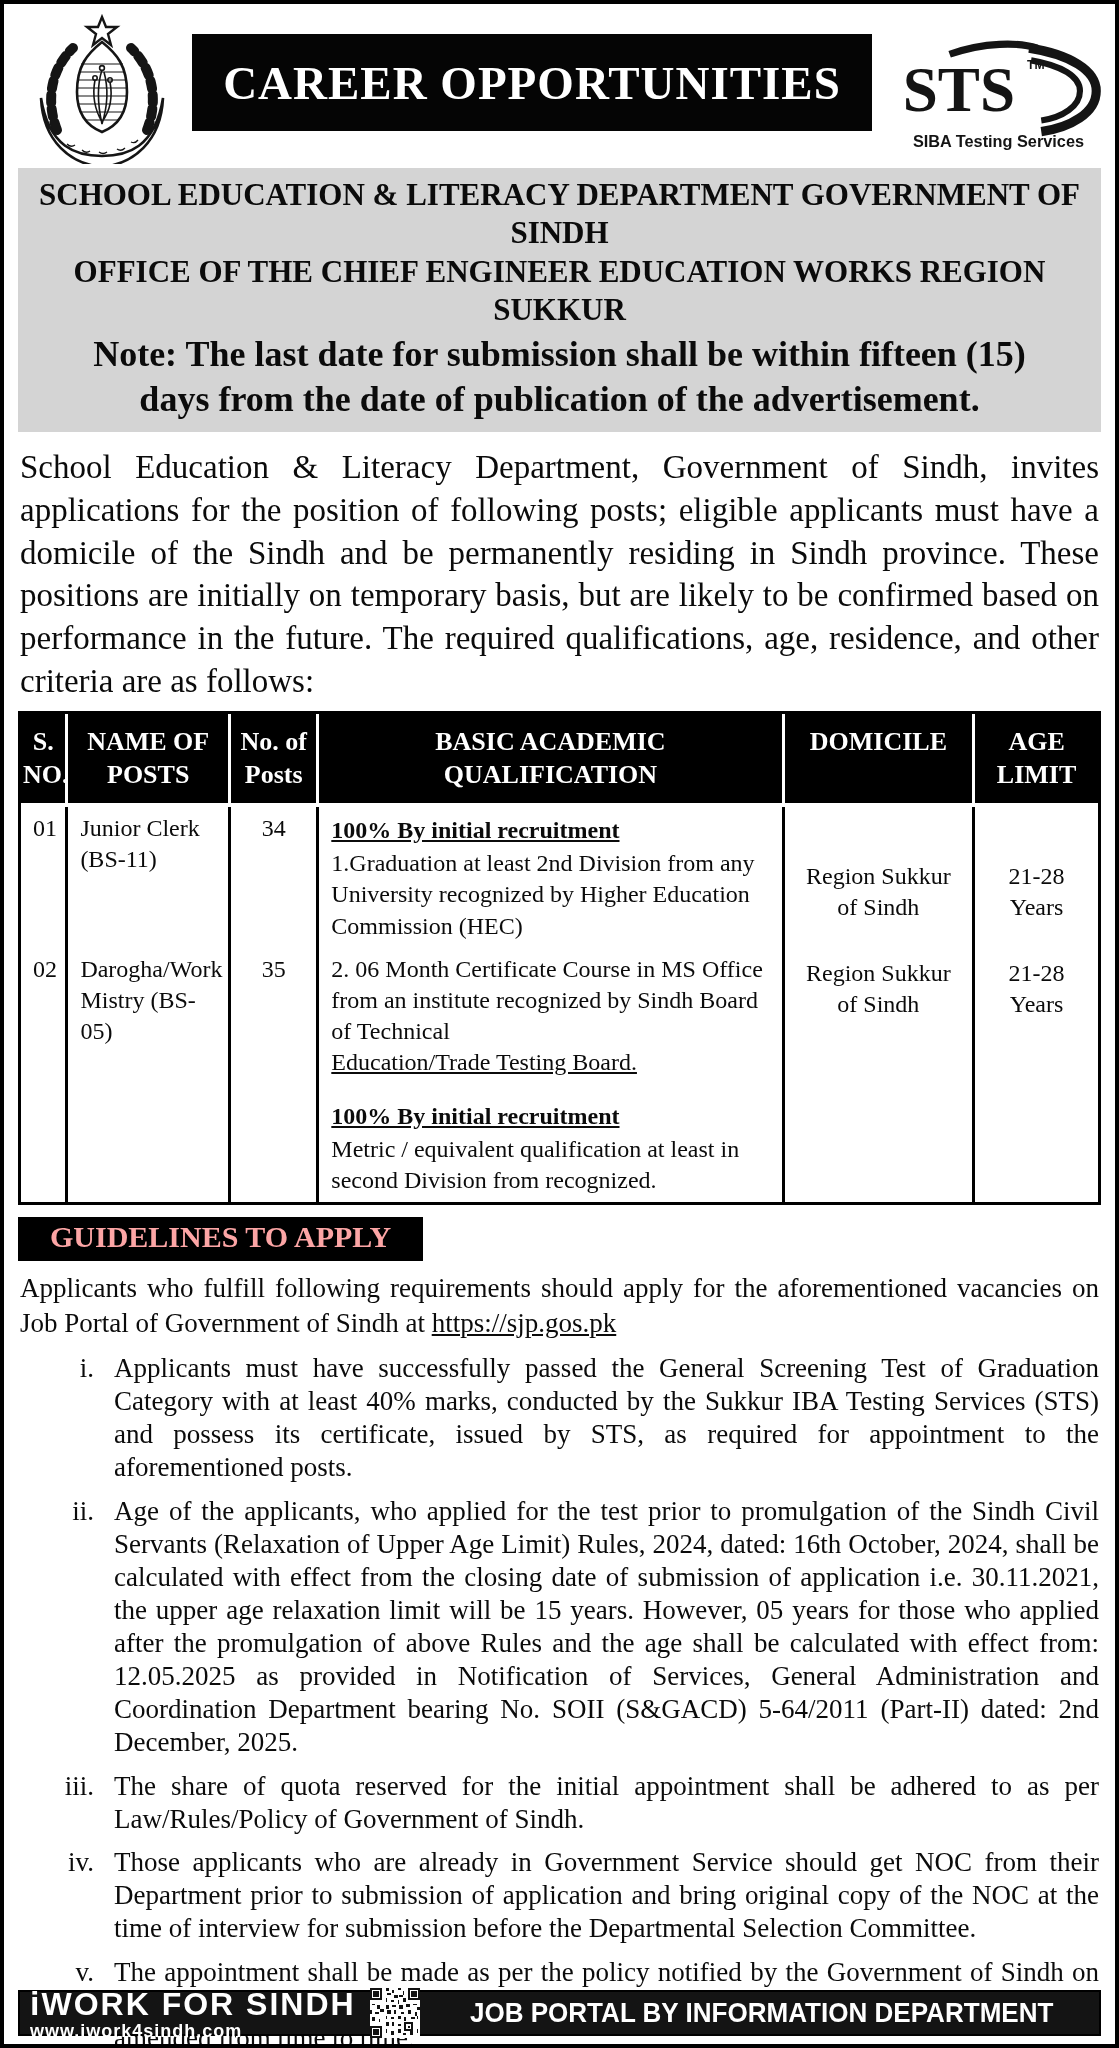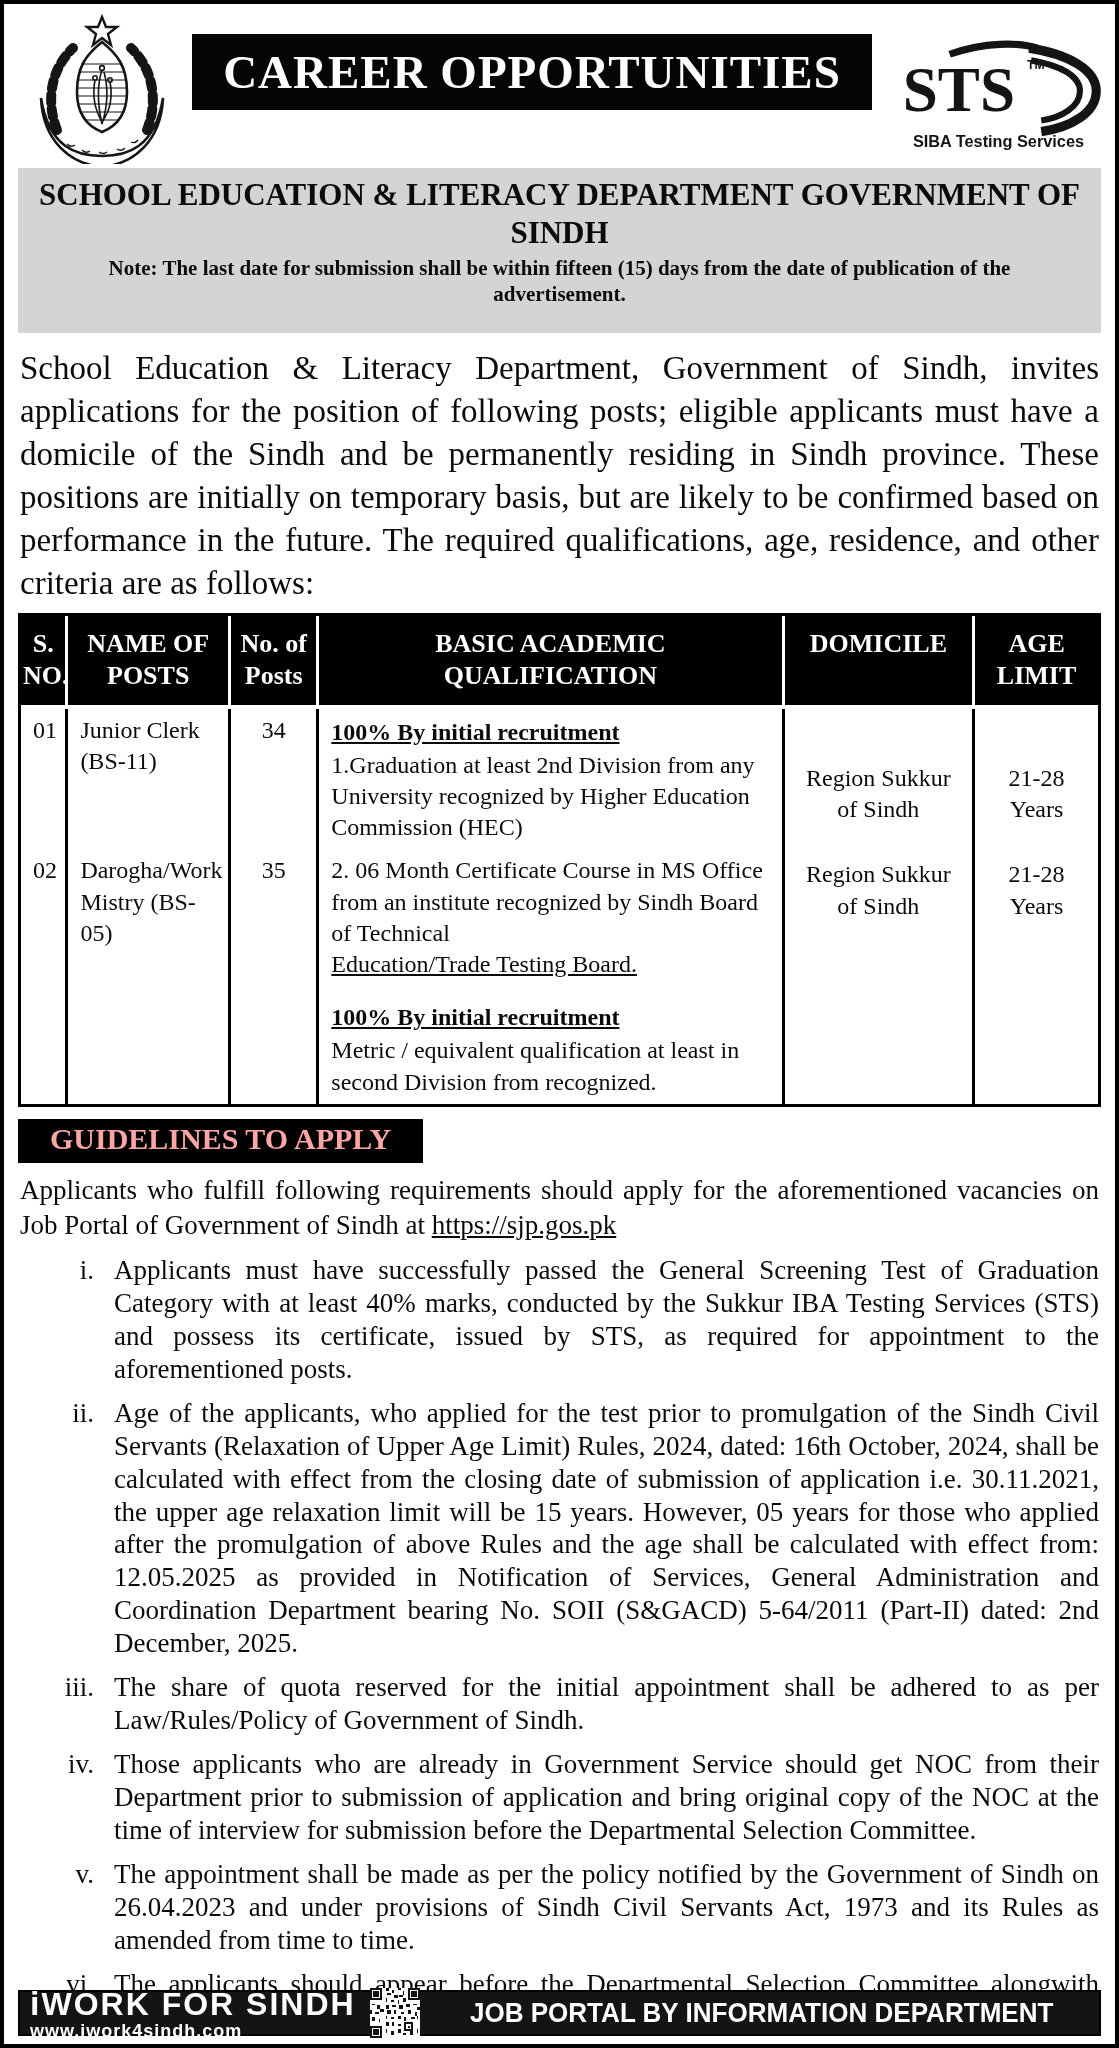--- a/index.html
+++ b/index.html
@@ -2,28 +2,28 @@
 <html><head>
 <meta charset="utf-8">
 <style>
   html,body{margin:0;padding:0;background:#e8e8e8;}
   body{width:1119px;height:2048px;position:relative;font-family:"Liberation Serif",serif;color:#0b0b0b;}
   .ad{position:absolute;inset:0;background:#fff;border:4px solid #000;box-sizing:border-box;
       padding:10px 14px 0 14px;overflow:hidden;}
   
   .masthead{display:flex;align-items:flex-start;height:148px;}
   .emblem-wrap{width:168px;flex:0 0 168px;display:flex;justify-content:center;}
-  .banner{flex:1;background:#050505;color:#fff;margin:20px 24px 0 6px;height:76px;
+  .banner{flex:1;background:#050505;color:#fff;margin:20px 24px 0 6px;height:97px;
           display:flex;align-items:center;justify-content:center;
           font-weight:bold;font-size:47px;letter-spacing:1px;white-space:nowrap;}
   .sts-wrap{width:205px;flex:0 0 205px;padding-top:26px;}
   
   .header-box{background:#d4d4d4;text-align:center;font-weight:bold;padding:8px 6px 10px;margin-top:6px;}
   .hb-line{font-size:31px;line-height:1.24;}
-  .hb-note{font-size:21px;line-height:1.25;width:92%;margin:2px auto 16px;}
+  .hb-note{font-size:36px;line-height:1.25;width:92%;margin:2px auto 0;}
   
   .intro{font-size:33px;line-height:1.3;text-align:justify;margin:14px 2px 8px;}
   
   .jobtable{display:grid;grid-template-columns:4.4% 15.1% 8.2% 43.2% 17.7% 11.4%;
             border:3px solid #000;margin:4px 0 0;}
   .th{background:#000;color:#fff;font-weight:bold;font-size:26px;line-height:1.25;text-align:center;
       padding:12px 2px;white-space:pre-line;border-right:3px solid #fff;border-bottom:4px solid #fff;}
   .th.last{border-right:none;}
   .td{border-right:3px solid #000;padding:6px 12px 4px;font-size:24px;line-height:1.3;}
   .td.last{border-right:none;}
@@ -99,20 +99,21 @@
         <text x="6" y="70" font-family="Liberation Serif, serif" font-weight="bold" font-size="62" fill="#141414">STS</text>
         <text x="128" y="28" font-family="Liberation Sans, sans-serif" font-weight="bold" font-size="12" fill="#141414">TM</text>
         <text x="100" y="105" text-anchor="middle" font-family="Liberation Sans, sans-serif" font-weight="bold" font-size="16" fill="#141414">SIBA Testing Services</text>
       </svg>
     </div>
   </div>
 
   
   <div class="header-box">
     <div class="hb-line">SCHOOL EDUCATION &amp; LITERACY DEPARTMENT GOVERNMENT OF SINDH</div>
+    <div class="hb-line">OFFICE OF THE CHIEF ENGINEER EDUCATION WORKS REGION SUKKUR</div>
     <div class="hb-note">Note: The last date for submission shall be within fifteen (15) days from the date of publication of the advertisement.</div>
   </div>
 
   
   <p class="intro">School Education &amp; Literacy Department, Government of Sindh, invites applications for the position of following posts; eligible applicants must have a domicile of the Sindh and be permanently residing in Sindh province. These positions are initially on temporary basis, but are likely to be confirmed based on performance in the future. The required qualifications, age, residence, and other criteria are as follows:</p>
 
   
   <div class="jobtable">
     <div class="th">S.
 NO.</div>

